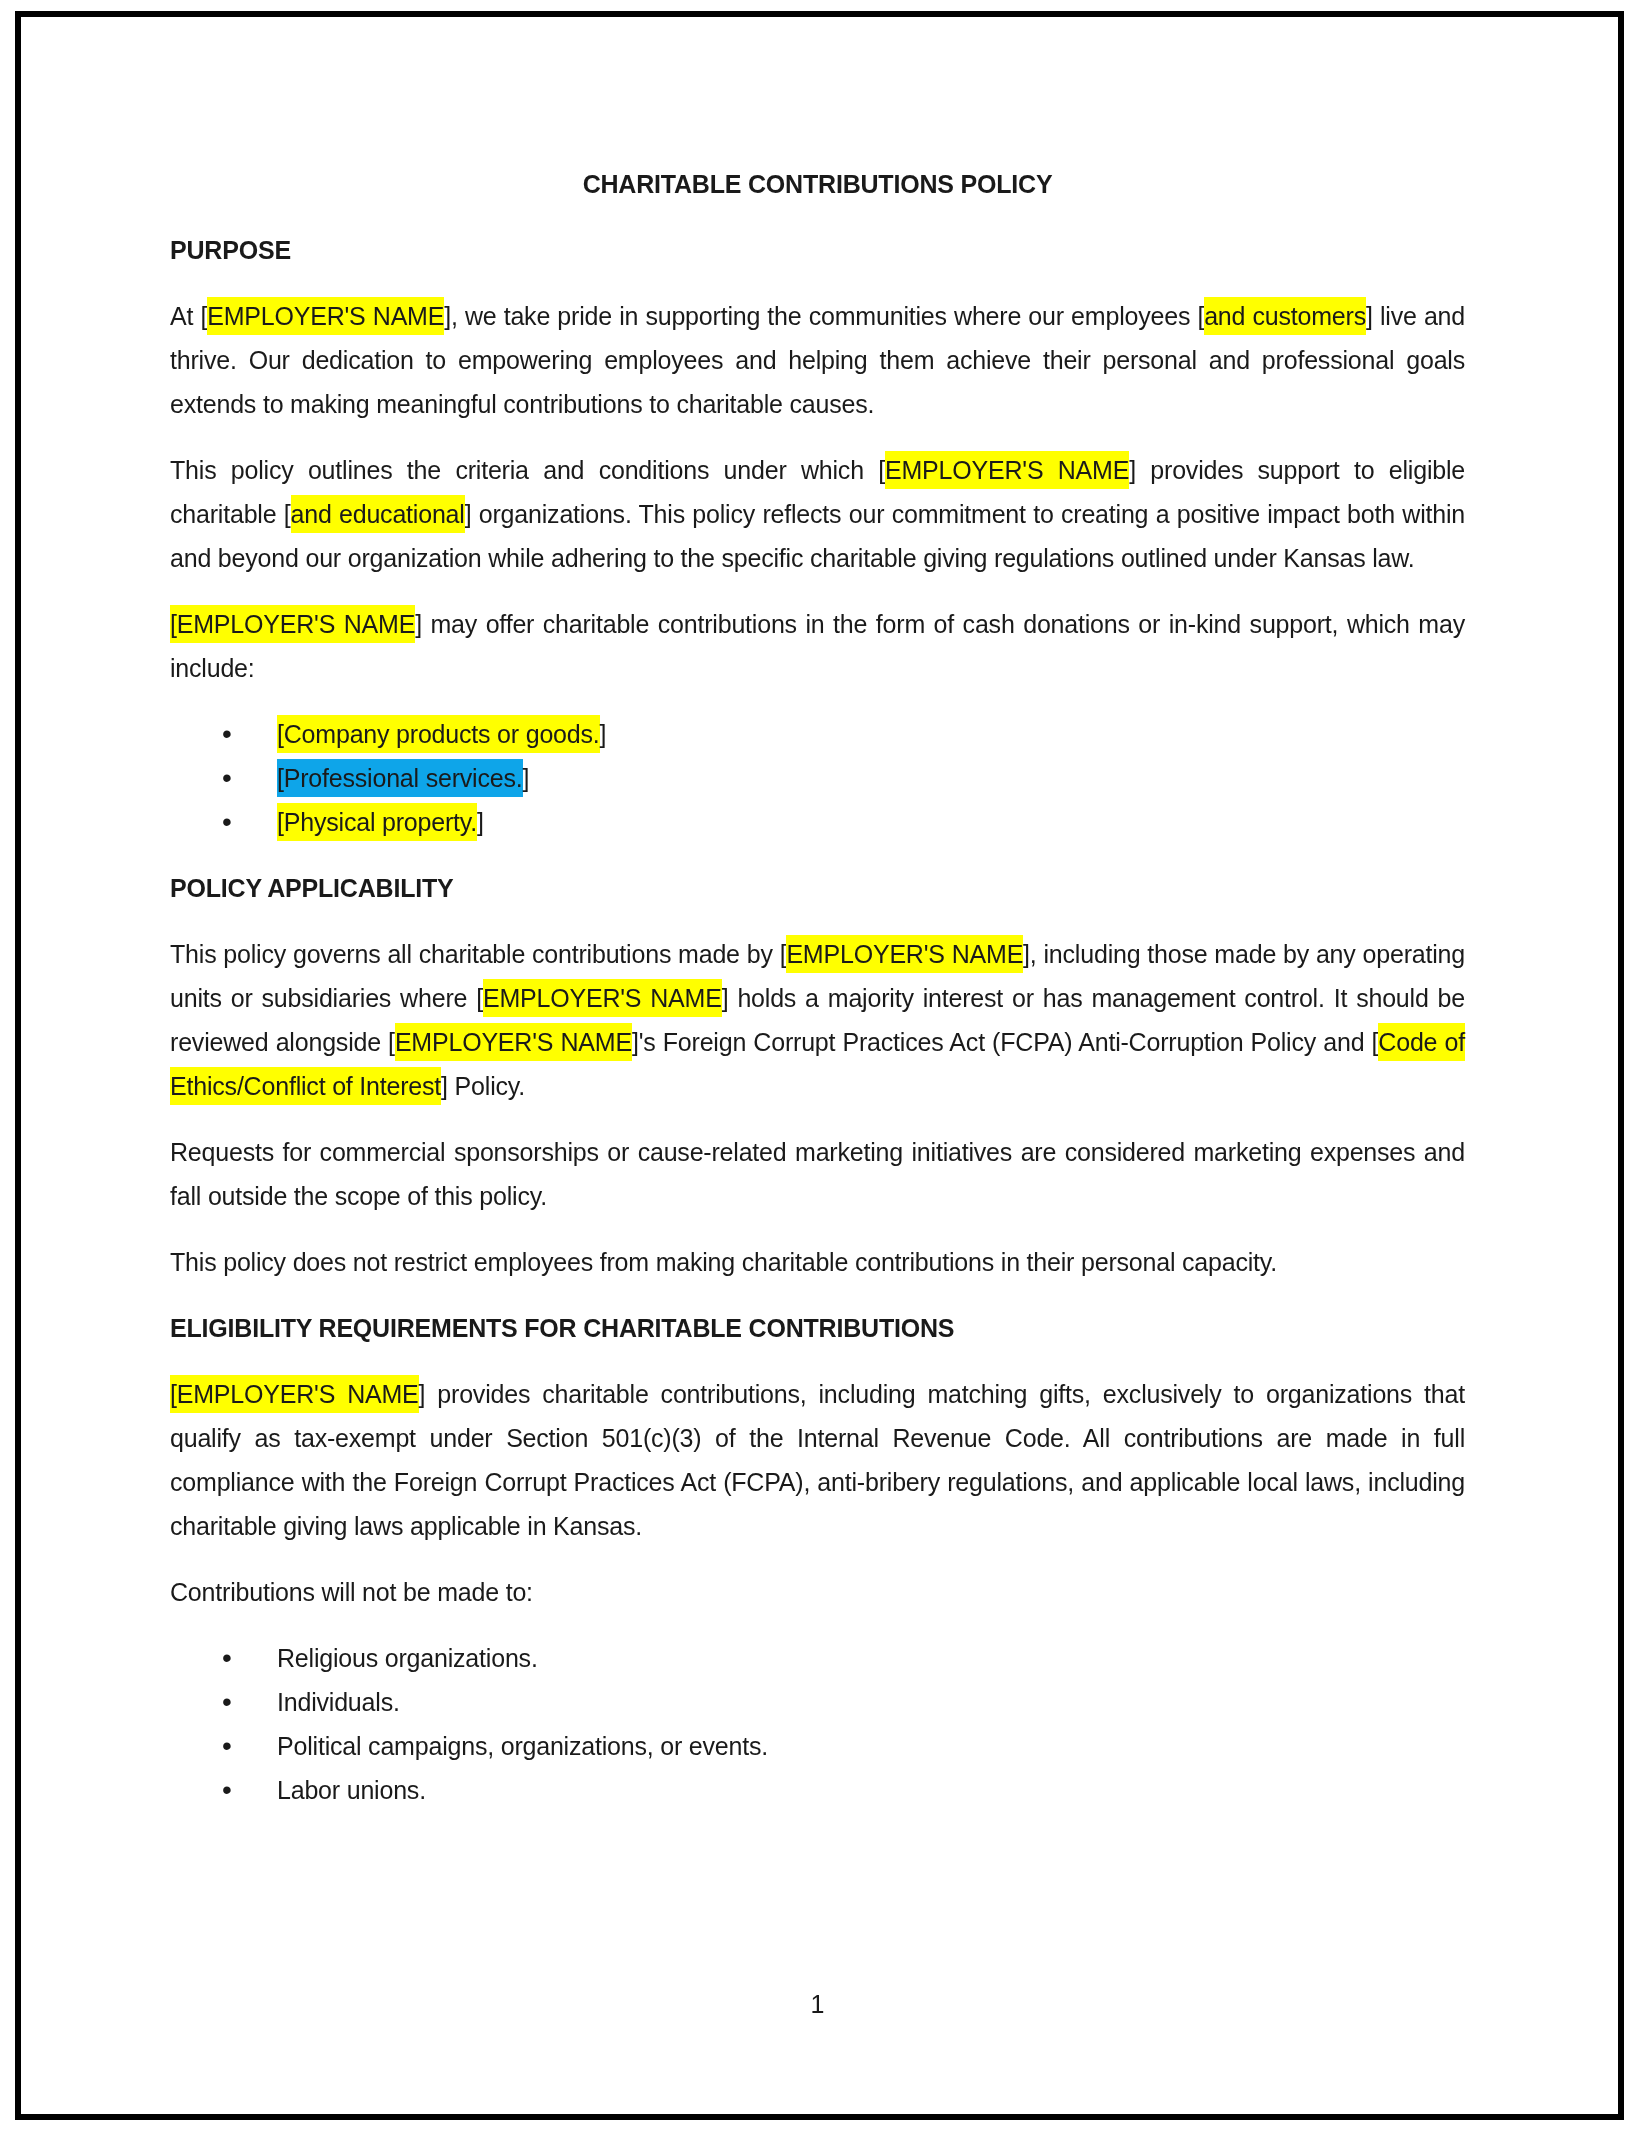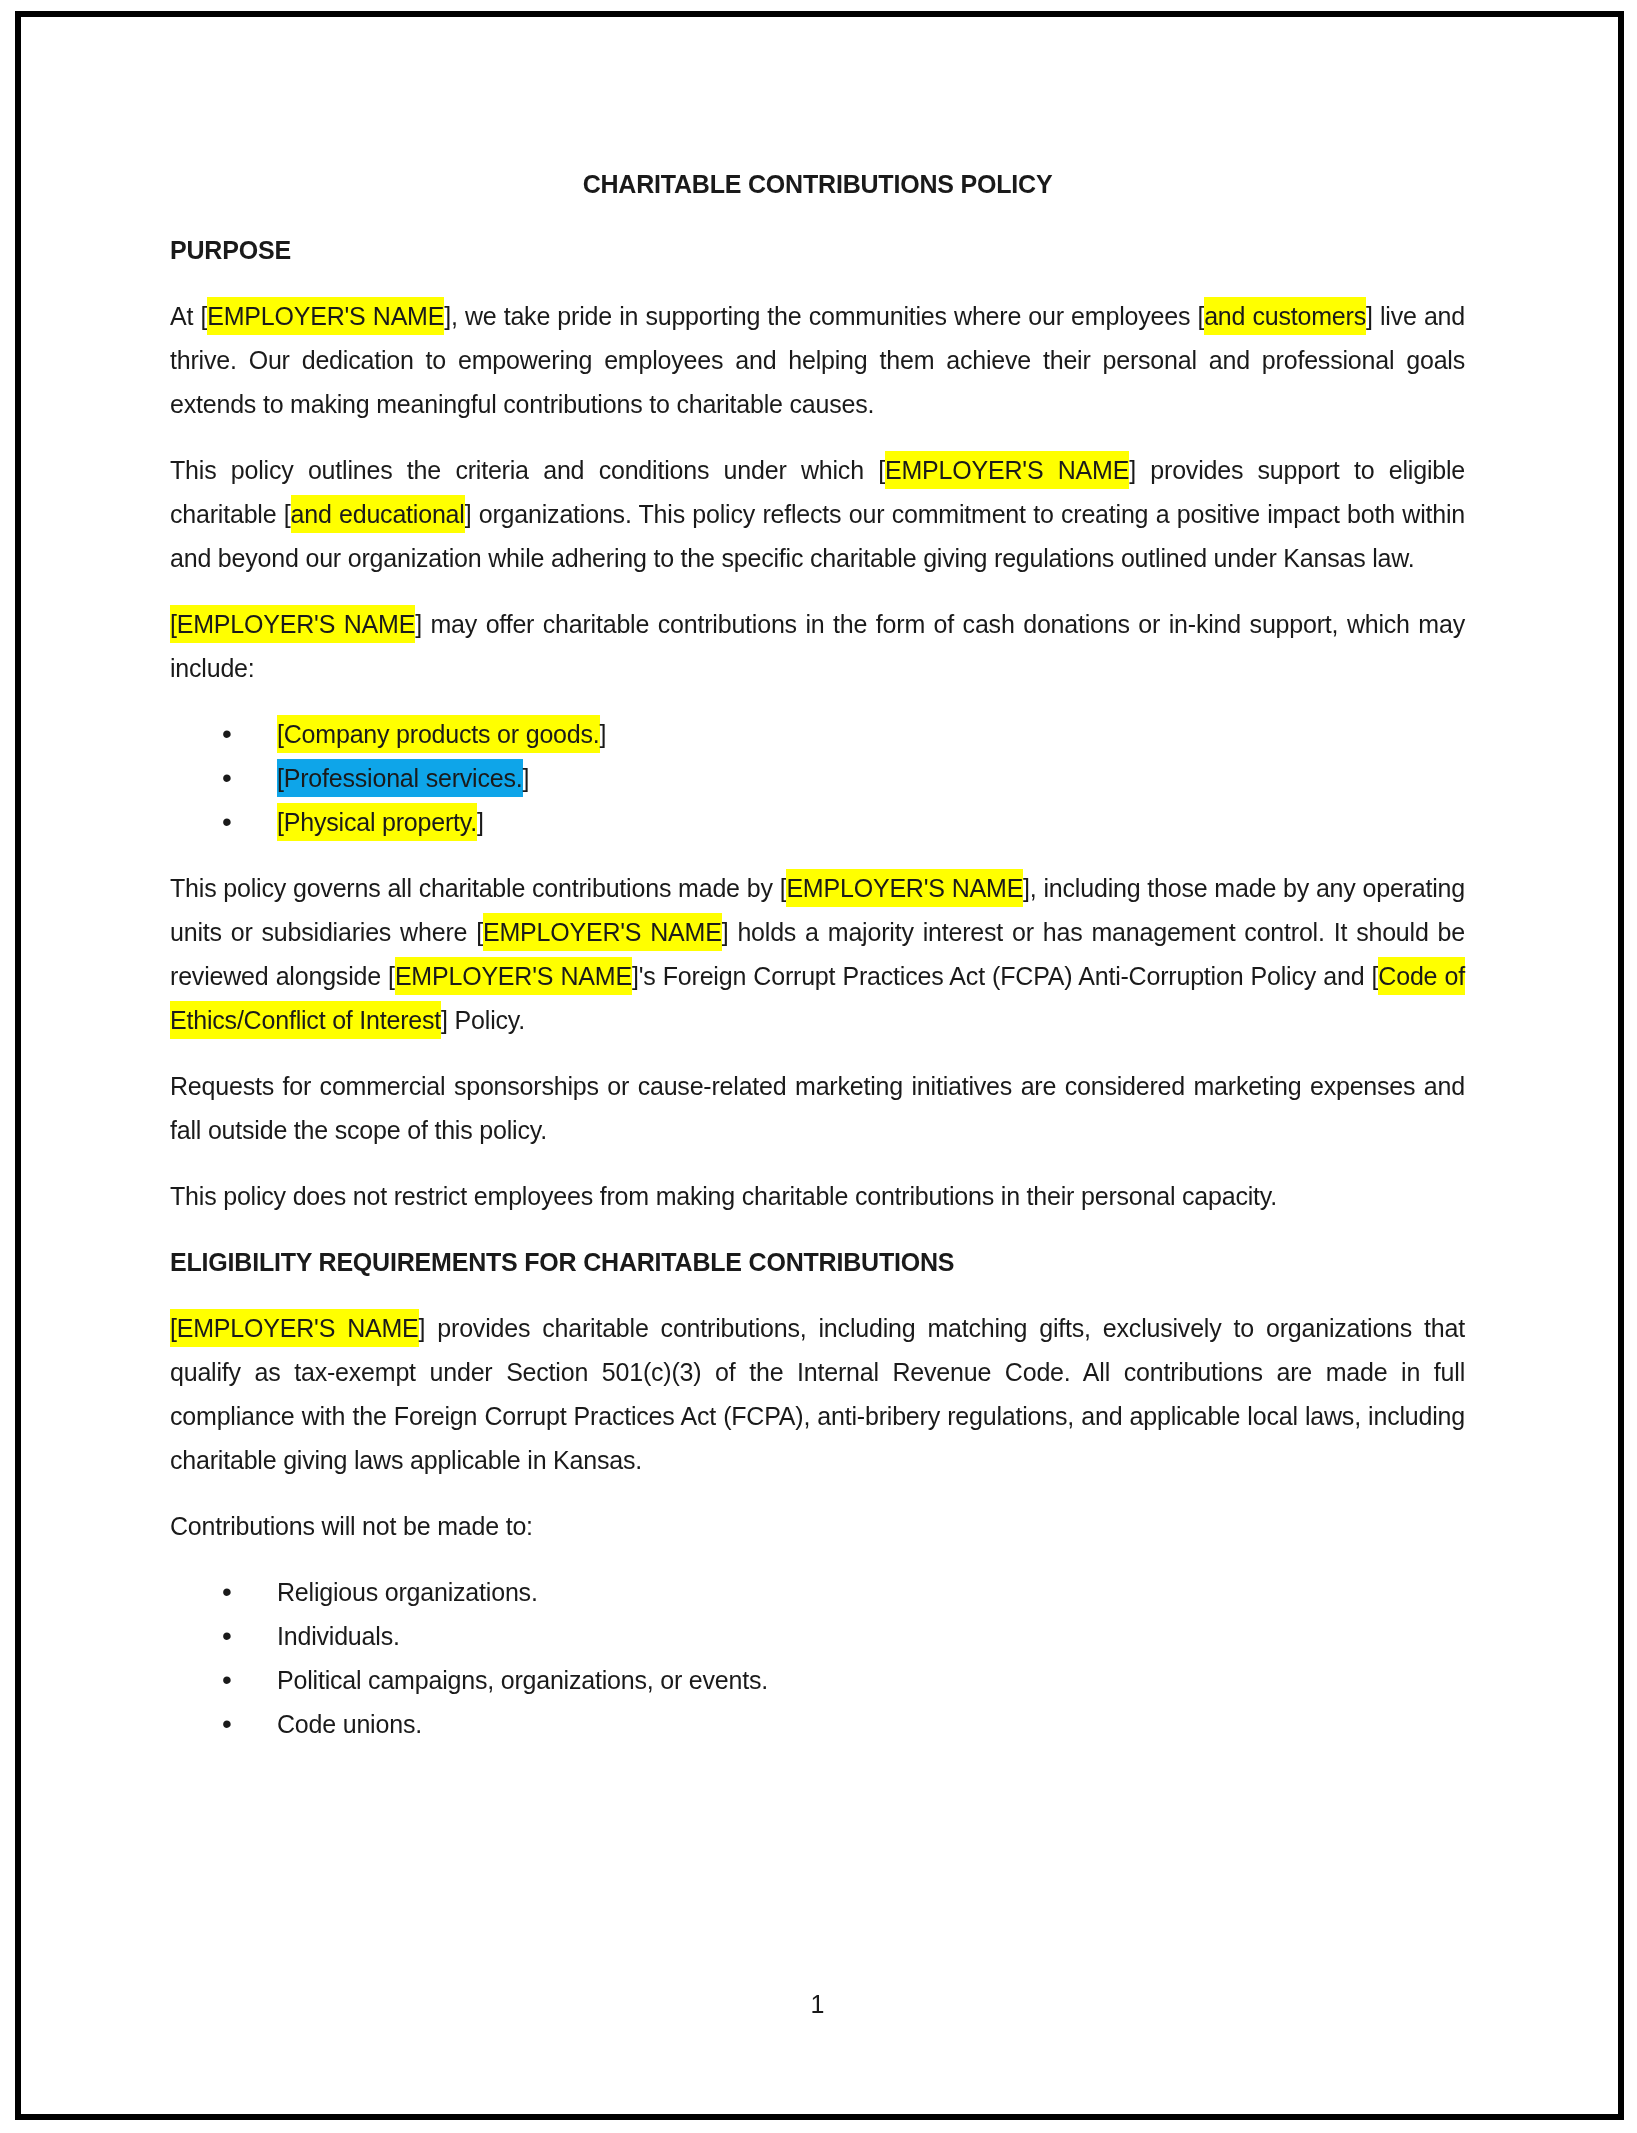--- a/index.html
+++ b/index.html
@@ -86,29 +86,30 @@
       <div class="doc-title">CHARITABLE CONTRIBUTIONS POLICY</div>
       <div class="heading">PURPOSE</div>
       <p class="para"><span>At [</span><span class="hl" style="background-color: rgb(255, 255, 0);">EMPLOYER'S NAME</span><span>], we take pride in supporting the communities where our employees [</span><span class="hl" style="background-color: rgb(255, 255, 0);">and customers</span><span>] live and thrive. Our dedication to empowering employees and helping them achieve their personal and professional goals extends to making meaningful contributions to charitable causes.</span></p>
       <p class="para"><span>This policy outlines the criteria and conditions under which [</span><span class="hl" style="background-color: rgb(255, 255, 0);">EMPLOYER'S NAME</span><span>] provides support to eligible charitable [</span><span class="hl" style="background-color: rgb(255, 255, 0);">and educational</span><span>] organizations. This policy reflects our commitment to creating a positive impact both within and beyond our organization while adhering to the specific charitable giving regulations outlined under Kansas law.</span></p>
       <p class="para"><span class="hl" style="background-color: rgb(255, 255, 0);">[EMPLOYER'S NAME</span><span>] may offer charitable contributions in the form of cash donations or in-kind support, which may include:</span></p>
       <ul class="bullets">
         <li><span class="hl" style="background-color: rgb(255, 255, 0);">[Company products or goods.</span><span>]</span></li>
         <li><span class="hl" style="background-color: #0ea5e9;">[Professional services.</span><span>]</span></li>
         <li><span class="hl" style="background-color: rgb(255, 255, 0);">[Physical property.</span><span>]</span></li>
       </ul>
+      <div class="heading">POLICY APPLICABILITY</div>
       <p class="para"><span>This policy governs all charitable contributions made by [</span><span class="hl" style="background-color: rgb(255, 255, 0);">EMPLOYER'S NAME</span><span>], including those made by any operating units or subsidiaries where [</span><span class="hl" style="background-color: rgb(255, 255, 0);">EMPLOYER'S NAME</span><span>] holds a majority interest or has management control. It should be reviewed alongside [</span><span class="hl" style="background-color: rgb(255, 255, 0);">EMPLOYER'S NAME</span><span>]'s Foreign Corrupt Practices Act (FCPA) Anti-Corruption Policy and [</span><span class="hl" style="background-color: rgb(255, 255, 0);">Code of Ethics/Conflict of Interest</span><span>] Policy.</span></p>
       <p class="para"><span>Requests for commercial sponsorships or cause-related marketing initiatives are considered marketing expenses and fall outside the scope of this policy.</span></p>
       <p class="para"><span>This policy does not restrict employees from making charitable contributions in their personal capacity.</span></p>
       <div class="heading">ELIGIBILITY REQUIREMENTS FOR CHARITABLE CONTRIBUTIONS</div>
       <p class="para"><span class="hl" style="background-color: rgb(255, 255, 0);">[EMPLOYER'S NAME</span><span>] provides charitable contributions, including matching gifts, exclusively to organizations that qualify as tax-exempt under Section 501(c)(3) of the Internal Revenue Code. All contributions are made in full compliance with the Foreign Corrupt Practices Act (FCPA), anti-bribery regulations, and applicable local laws, including charitable giving laws applicable in Kansas.</span></p>
       <p class="para"><span>Contributions will not be made to:</span></p>
       <ul class="bullets">
         <li><span>Religious organizations.</span></li>
         <li><span>Individuals.</span></li>
         <li><span>Political campaigns, organizations, or events.</span></li>
-        <li><span>Code unions.</span></li>
+        <li><span>Labor unions.</span></li>
       </ul>
     </div>
   <div class="footer">
     <span>1</span>
   </div>
 </div>
 
 </body></html>

